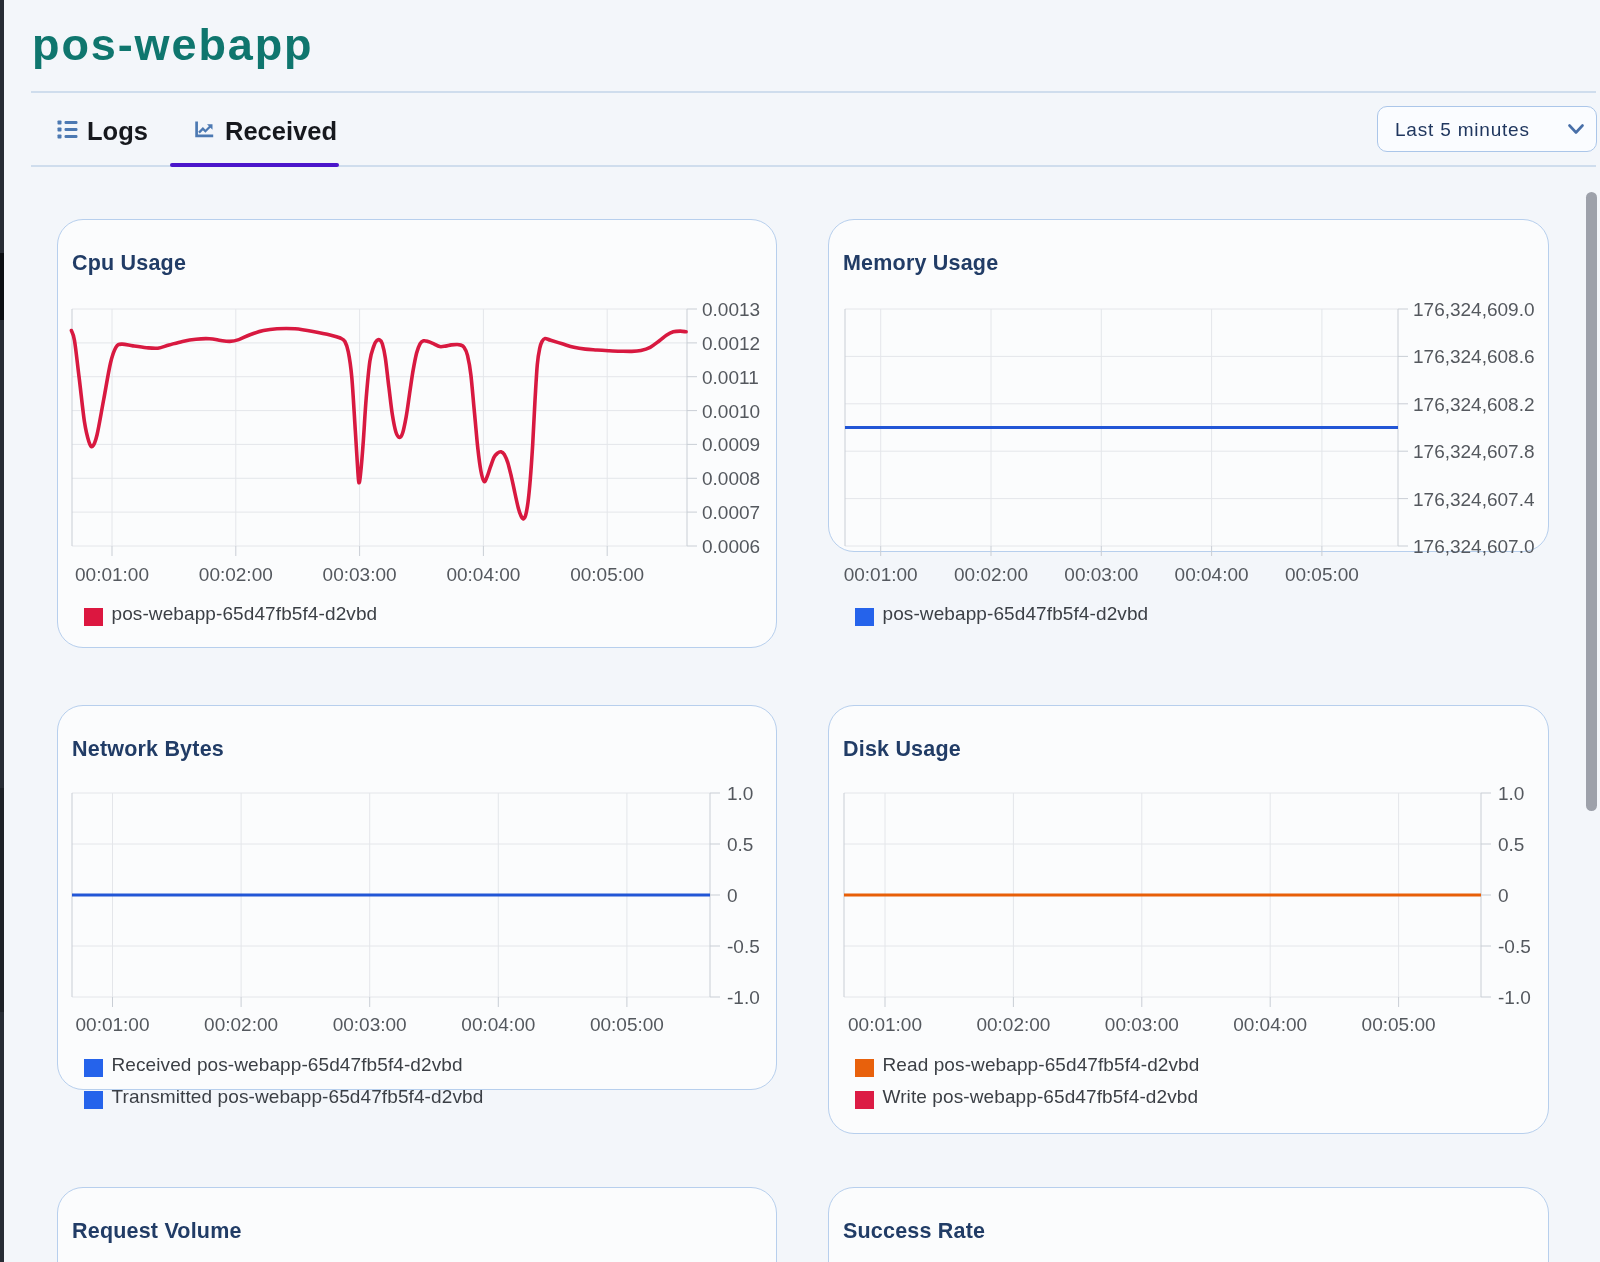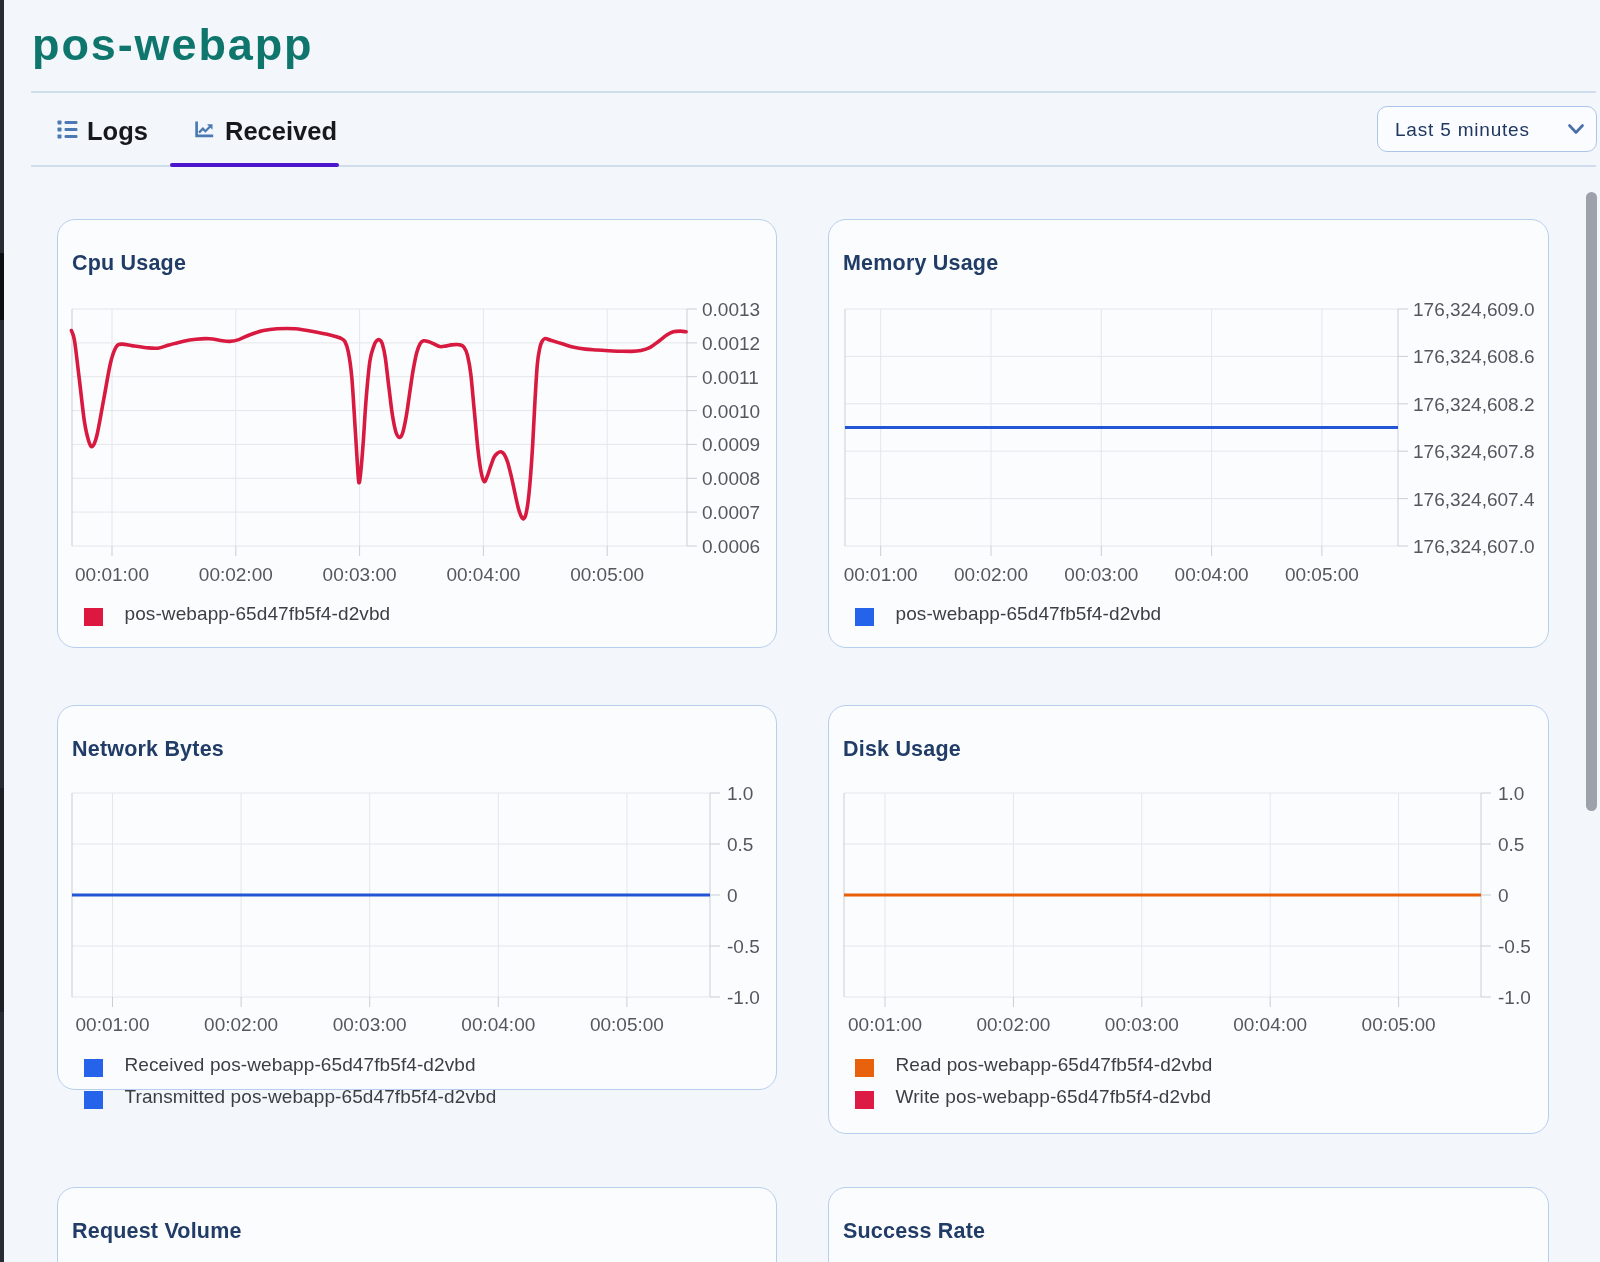--- a/index.html
+++ b/index.html
@@ -7,25 +7,25 @@
 .leftstrip { position:absolute; left:0; top:0; width:3.5px; height:1262px; background:#272c34; z-index:50; }
 .leftstrip .dk { position:absolute; left:0; width:3.5px; background:#0b0e13; }
 h1.title { position:absolute; left:32px; top:19px; font-size:45px; font-weight:700; color:#0f766e; letter-spacing:1.9px; }
 .hr1 { position:absolute; left:31px; top:91px; width:1565px; height:1.5px; background:#cfdded; }
 .hr2 { position:absolute; left:31px; top:165px; width:1565px; height:1.5px; background:#cfdded; }
 .tab { position:absolute; top:117px; font-size:25.5px; font-weight:600; color:#16181d; }
 .tabund { position:absolute; left:170px; top:162.5px; width:169px; height:4px; background:#4b15cb; border-radius:2px; z-index:5; }
 .dd { position:absolute; left:1377px; top:106px; width:220px; height:46px; background:#fafcff;
   border:1.5px solid #abc6e9; border-radius:10px; }
 .dd .ddtx { position:absolute; left:17px; top:12px; font-size:19px; font-weight:400; color:#20375f; letter-spacing:0.8px; }
-.card { position:absolute; background:#fbfcfd; border:1.5px solid #b7cfed; border-radius:18px; }
+.card { position:absolute; background:#fbfcfd; border:1.5px solid #b7cfed; border-radius:26px; }
 .ctitle { position:absolute; left:14px; top:31px; font-size:21.5px; font-weight:700; color:#213c66; letter-spacing:0.2px; }
 .lgrow { position:absolute; left:26px; height:20px; }
 .lgsq { display:inline-block; width:18.5px; height:18.5px; vertical-align:middle; }
-.lgtx { display:inline-block; margin-left:22px; font-size:19px; color:#3b3f45; letter-spacing:0.1px; vertical-align:middle; position:relative; top:-3px; }
+.lgtx { display:inline-block; margin-left:9px; font-size:19px; color:#3b3f45; letter-spacing:0.1px; vertical-align:middle; position:relative; top:-3px; }
 .sbthumb { position:absolute; left:1586px; top:192px; width:11px; height:619px; background:#9da1aa; border-radius:5.5px; z-index:60; }
 svg text { letter-spacing:0px; }
 </style></head>
 <body>
 <div class="leftstrip">
     <div class="dk" style="top:253px;height:67px"></div>
     <div class="dk" style="top:788px;height:224px;background:#1d2127"></div>
   </div>
 <h1 class="title">pos-webapp</h1>
 <div class="hr1"></div>
@@ -97,21 +97,21 @@
 <text x="54.0" y="361" text-anchor="middle" font-family="Liberation Sans, sans-serif" font-size="19" fill="#54585e">00:01:00</text>
 <text x="177.8" y="361" text-anchor="middle" font-family="Liberation Sans, sans-serif" font-size="19" fill="#54585e">00:02:00</text>
 <text x="301.6" y="361" text-anchor="middle" font-family="Liberation Sans, sans-serif" font-size="19" fill="#54585e">00:03:00</text>
 <text x="425.4" y="361" text-anchor="middle" font-family="Liberation Sans, sans-serif" font-size="19" fill="#54585e">00:04:00</text>
 <text x="549.2" y="361" text-anchor="middle" font-family="Liberation Sans, sans-serif" font-size="19" fill="#54585e">00:05:00</text>
 <path d="M 13.4 110.6 C 13.9 112.3 15.2 112.9 16.5 120.5 C 17.8 128.2 19.3 143.0 21.0 156.5 C 22.7 170.0 24.8 190.6 26.4 201.5 C 28.1 212.4 29.6 217.6 30.9 221.7 C 32.3 225.8 33.1 227.4 34.5 226.3 C 35.9 225.2 37.1 222.9 39.0 215.0 C 40.9 207.1 43.5 191.0 45.8 179.0 C 48.0 167.0 50.5 151.6 52.5 143.0 C 54.5 134.4 56.0 130.5 57.9 127.3 C 59.8 124.2 60.9 124.3 63.8 124.1 C 66.6 123.9 70.9 125.3 75.0 125.9 C 79.1 126.5 84.4 127.3 88.5 127.7 C 92.6 128.1 96.1 128.6 99.8 128.2 C 103.6 127.7 106.9 126.1 111.0 125.0 C 115.1 123.9 120.0 122.4 124.5 121.4 C 129.0 120.4 133.5 119.6 138.0 119.2 C 142.5 118.7 147.4 118.5 151.5 118.7 C 155.6 118.9 159.4 120.0 162.8 120.5 C 166.2 121.0 168.8 121.5 171.8 121.4 C 174.8 121.2 177.4 120.7 180.8 119.6 C 184.2 118.5 187.9 116.2 192.0 114.7 C 196.1 113.2 201.0 111.6 205.5 110.6 C 210.0 109.6 213.8 109.1 219.0 108.8 C 224.2 108.5 231.0 108.4 237.0 108.8 C 243.0 109.3 249.0 110.4 255.0 111.5 C 261.0 112.6 268.4 114.1 273.0 115.2 C 277.6 116.3 280.0 117.0 282.3 118.0 C 284.6 119.0 285.6 119.2 286.9 121.5 C 288.2 123.8 289.1 125.9 290.3 131.9 C 291.5 137.9 292.6 144.2 293.8 157.3 C 295.0 170.4 296.3 195.5 297.3 210.5 C 298.3 225.5 299.0 238.8 299.6 247.5 C 300.2 256.2 300.4 261.6 300.9 262.6 C 301.4 263.6 301.9 260.4 302.6 253.3 C 303.4 246.2 304.5 232.3 305.4 219.8 C 306.3 207.3 307.1 191.2 308.2 178.1 C 309.3 165.0 310.6 149.8 311.9 141.1 C 313.2 132.4 314.7 129.5 315.8 126.1 C 316.9 122.7 317.6 121.8 318.6 120.8 C 319.6 119.8 320.7 119.4 321.6 119.9 C 322.6 120.4 323.4 120.8 324.3 123.8 C 325.2 126.8 326.2 130.6 327.3 137.7 C 328.4 144.8 329.6 157.2 330.8 166.6 C 332.0 176.0 333.1 186.8 334.3 194.3 C 335.5 201.8 336.6 207.8 337.8 211.7 C 339.0 215.6 340.6 217.3 341.7 217.5 C 342.8 217.7 343.6 216.3 344.7 212.8 C 345.8 209.3 347.0 203.2 348.2 196.6 C 349.4 190.1 350.5 181.2 351.6 173.5 C 352.8 165.8 353.9 157.1 355.1 150.4 C 356.3 143.6 357.5 137.4 358.6 133.0 C 359.8 128.6 360.9 125.8 362.0 123.8 C 363.1 121.8 364.1 121.2 365.5 120.8 C 366.9 120.4 368.4 121.0 370.1 121.5 C 371.8 122.0 374.0 123.0 375.9 123.8 C 377.8 124.7 379.8 126.2 381.7 126.6 C 383.6 127.0 385.6 126.4 387.5 126.1 C 389.4 125.8 391.4 125.2 393.3 124.9 C 395.2 124.6 397.6 124.5 399.1 124.5 C 400.6 124.5 401.4 124.5 402.5 125.0 C 403.6 125.5 404.8 125.6 406.0 127.3 C 407.2 129.0 408.4 130.8 409.5 135.4 C 410.6 140.0 411.8 145.6 412.9 155.0 C 414.0 164.4 415.2 179.7 416.4 192.0 C 417.6 204.3 418.8 219.2 419.9 229.0 C 421.0 238.8 421.9 245.6 422.9 251.0 C 423.9 256.4 425.1 260.4 426.1 261.4 C 427.1 262.4 428.0 259.3 429.1 256.8 C 430.2 254.3 431.4 249.7 432.6 246.4 C 433.8 243.1 435.0 239.3 436.1 237.1 C 437.2 234.9 438.4 234.1 439.5 233.2 C 440.6 232.3 441.8 231.5 443.0 231.8 C 444.2 232.1 445.4 233.0 446.5 234.8 C 447.6 236.7 448.8 239.2 449.9 242.9 C 451.0 246.6 452.2 251.8 453.4 256.8 C 454.6 261.8 455.8 267.8 456.9 273.0 C 458.0 278.2 459.3 284.1 460.3 288.0 C 461.3 291.9 462.2 294.3 463.1 296.1 C 464.0 297.9 464.6 299.1 465.4 298.9 C 466.2 298.7 466.9 297.8 467.7 295.0 C 468.5 292.2 469.2 288.2 470.0 282.2 C 470.8 276.2 471.5 268.7 472.3 259.1 C 473.1 249.5 473.9 237.5 474.7 224.4 C 475.5 211.3 476.2 193.7 477.0 180.4 C 477.8 167.1 478.5 153.3 479.3 144.6 C 480.1 135.9 480.9 132.2 481.7 128.4 C 482.5 124.5 483.1 123.1 484.0 121.5 C 484.9 119.9 485.6 118.7 487.0 118.5 C 488.4 118.3 489.8 119.4 492.7 120.3 C 495.6 121.2 500.4 122.6 504.3 123.8 C 508.2 125.0 512.0 126.4 515.9 127.3 C 519.8 128.2 523.5 128.7 527.4 129.1 C 531.2 129.6 535.1 129.7 539.0 130.0 C 542.9 130.3 546.6 130.5 550.5 130.7 C 554.4 130.9 558.2 131.1 562.1 131.2 C 566.0 131.3 570.2 131.5 573.7 131.4 C 577.2 131.3 579.8 131.2 582.9 130.5 C 586.0 129.8 589.1 128.9 592.2 127.3 C 595.3 125.7 598.7 122.8 601.4 120.8 C 604.1 118.8 606.1 116.7 608.4 115.2 C 610.7 113.7 613.0 112.5 615.3 111.8 C 617.6 111.1 620.2 111.1 622.3 111.1 C 624.4 111.1 627.1 111.7 628.1 111.8" fill="none" stroke="#d81940" stroke-width="3.6" stroke-linejoin="round" stroke-linecap="round"></path>
 </svg>
 <div class="lgrow" style="top:386px"><span class="lgsq" style="background:#dc1740"></span><span class="lgtx">pos-webapp-65d47fb5f4-d2vbd</span></div>
 </div>
 
-<div class="card" style="left:828px;top:219px;width:721px;height:429px">
+<div class="card" style="left:828px;top:219px;width:721px;height:333px">
 <div class="ctitle">Memory Usage</div>
 <svg width="721" height="429" viewBox="0 0 721 429" style="position:absolute;left:0;top:0">
 <line x1="16" y1="89.0" x2="569" y2="89.0" stroke="#e4e6ea" stroke-width="1"></line>
 <line x1="16" y1="136.4" x2="569" y2="136.4" stroke="#e4e6ea" stroke-width="1"></line>
 <line x1="16" y1="183.8" x2="569" y2="183.8" stroke="#e4e6ea" stroke-width="1"></line>
 <line x1="16" y1="231.2" x2="569" y2="231.2" stroke="#e4e6ea" stroke-width="1"></line>
 <line x1="16" y1="278.6" x2="569" y2="278.6" stroke="#e4e6ea" stroke-width="1"></line>
 <line x1="16" y1="326.0" x2="569" y2="326.0" stroke="#e4e6ea" stroke-width="1"></line>
 <line x1="51.7" y1="89" x2="51.7" y2="326" stroke="#e4e6ea" stroke-width="1"></line>
 <line x1="51.7" y1="326" x2="51.7" y2="336" stroke="#c9ced5" stroke-width="1"></line>

